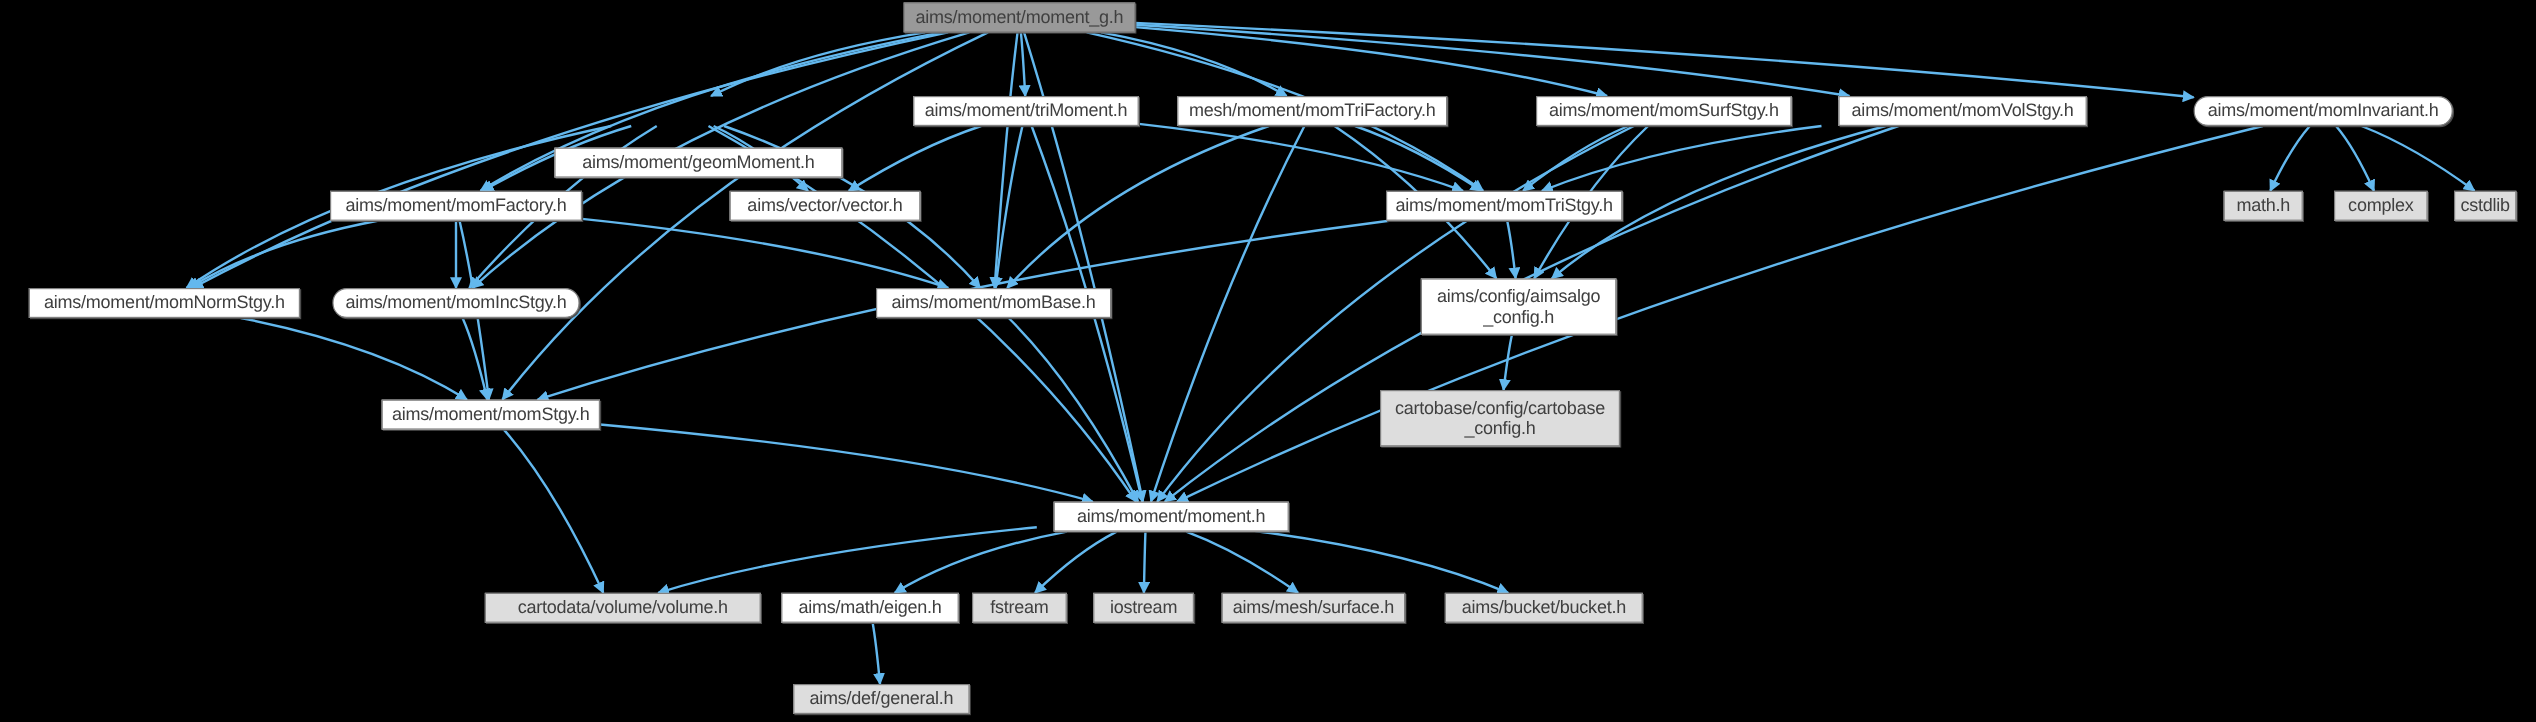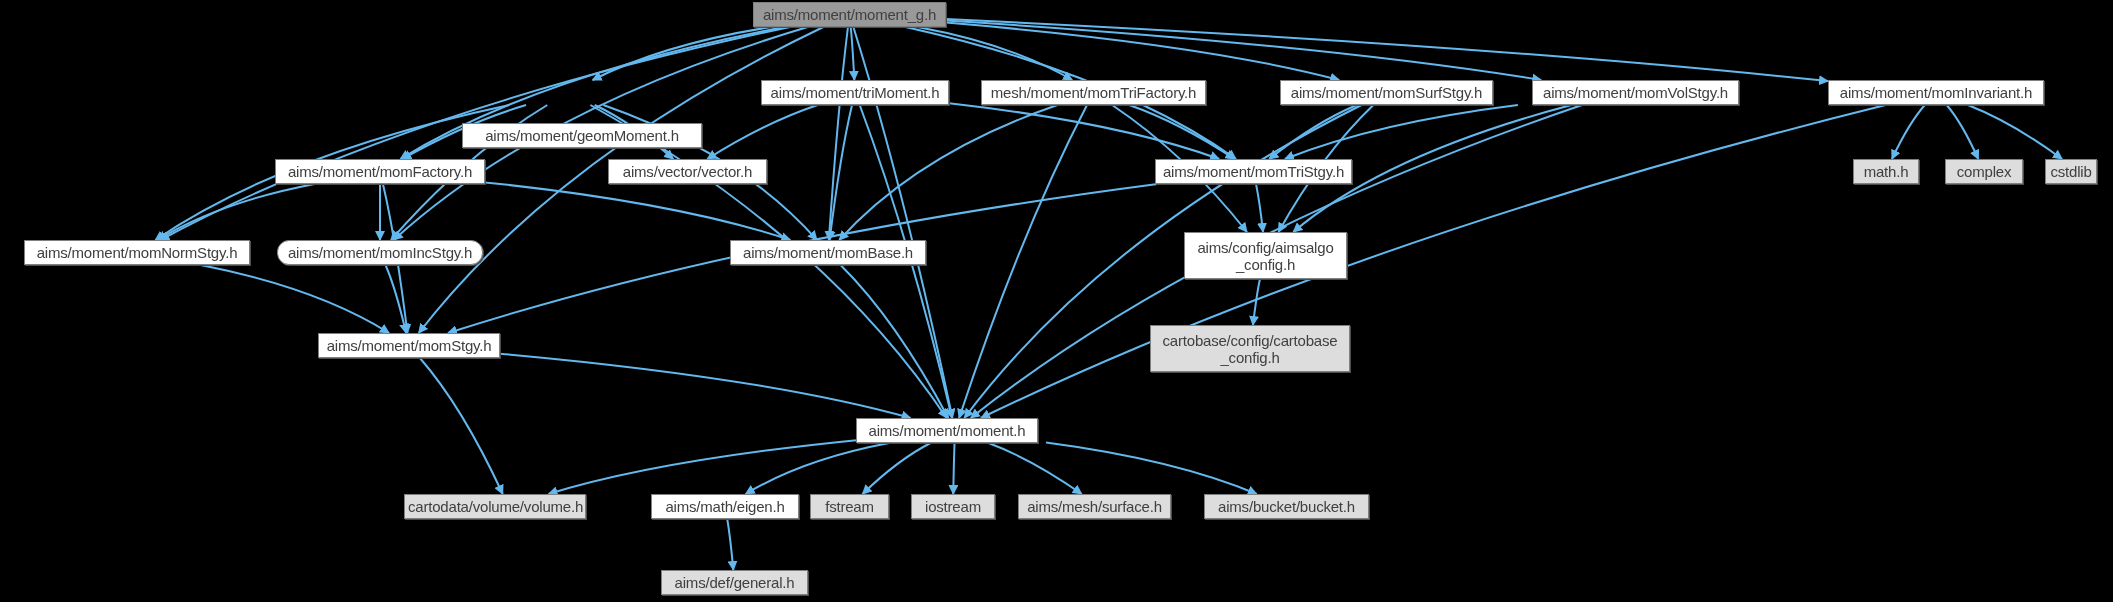--- a/index.html
+++ b/index.html
@@ -125,37 +125,37 @@
         <path d="M 727.203947368421 519 Q 730.092 535.38 733.3306451612904 570" fill="none" stroke="#63b8ee" stroke-width="2" marker-end="url(#arrow)"></path>
       </g>
   </svg>
   <div id="nodes-layer">
       <div class="node-box fill-dark" style="left: 753px; top: 2px; width: 193px; height: 25px;"><span class="node-label">aims/moment/moment_g.h</span></div>
       <div class="node-box" style="left: 462px; top: 80px; width: 240px; height: 25px; margin-top: 43px;"><span class="node-label">aims/moment/geomMoment.h</span></div>
       <div class="node-box" style="left: 761px; top: 80px; width: 188px; height: 25px;"><span class="node-label">aims/moment/triMoment.h</span></div>
       <div class="node-box" style="left: 981px; top: 80px; width: 225px; height: 25px;"><span class="node-label">mesh/moment/momTriFactory.h</span></div>
       <div class="node-box" style="left: 1280px; top: 80px; width: 213px; height: 25px;"><span class="node-label">aims/moment/momSurfStgy.h</span></div>
       <div class="node-box" style="left: 1515px; top: 80px; width: 207px; height: 25px; margin-left: 17px;"><span class="node-label">aims/moment/momVolStgy.h</span></div>
-      <div class="node-box" style="left: 1828px; top: 80px; width: 216px; height: 25px;"><span class="node-label">aims/moment/momInvariant.h</span></div>
+      <div class="node-box" style="left: 1828px; top: 80px; width: 216px; height: 25px; border-radius: 12px;"><span class="node-label">aims/moment/momInvariant.h</span></div>
       <div class="node-box" style="left: 275px; top: 159px; width: 210px; height: 25px;"><span class="node-label">aims/moment/momFactory.h</span></div>
       <div class="node-box" style="left: 608px; top: 159px; width: 159px; height: 25px;"><span class="node-label">aims/vector/vector.h</span></div>
       <div class="node-box" style="left: 1155px; top: 159px; width: 197px; height: 25px; align-items: center;"><span class="node-label">aims/moment/momTriStgy.h</span></div>
       <div class="node-box fill-grey" style="left: 1853px; top: 159px; width: 66px; height: 25px; text-align: center;"><span class="node-label">math.h</span></div>
       <div class="node-box fill-grey" style="left: 1945px; top: 159px; width: 78px; height: 25px;"><span class="node-label">complex</span></div>
       <div class="node-box fill-grey" style="left: 2045px; top: 159px; width: 52px; height: 25px;"><span class="node-label">cstdlib</span></div>
       <div class="node-box" style="left: 24px; top: 240px; width: 226px; height: 25px;"><span class="node-label">aims/moment/momNormStgy.h</span></div>
       <div class="node-box" style="left: 277px; top: 240px; width: 206px; height: 25px; border-radius: 12px;"><span class="node-label">aims/moment/momIncStgy.h</span></div>
       <div class="node-box" style="left: 730px; top: 240px; width: 196px; height: 25px;"><span class="node-label">aims/moment/momBase.h</span></div>
       <div class="node-box" style="left: 1184px; top: 232px; width: 163px; height: 47px;"><span class="node-label">aims/config/aimsalgo
 _config.h</span></div>
       <div class="node-box fill-grey" style="left: 1150px; top: 325px; width: 200px; height: 47px;"><span class="node-label">cartobase/config/cartobase
 _config.h</span></div>
       <div class="node-box" style="left: 318px; top: 333px; width: 182px; height: 25px;"><span class="node-label">aims/moment/momStgy.h</span></div>
-      <div class="node-box" style="left: 856px; top: 418px; width: 182px; height: 25px;"><span class="node-label">aims/moment/moment.h</span></div>
-      <div class="node-box fill-grey" style="left: 404px; top: 494px; width: 182px; height: 25px;"><span class="node-label">cartodata/volume/volume.h</span></div>
+      <div class="node-box" style="left: 878px; top: 418px; width: 196px; height: 25px;"><span class="node-label">aims/moment/moment.h</span></div>
+      <div class="node-box fill-grey" style="left: 404px; top: 494px; width: 230px; height: 25px;"><span class="node-label">cartodata/volume/volume.h</span></div>
       <div class="node-box" style="left: 651px; top: 494px; width: 148px; height: 25px;"><span class="node-label">aims/math/eigen.h</span></div>
       <div class="node-box fill-grey" style="left: 810px; top: 494px; width: 79px; height: 25px;"><span class="node-label">fstream</span></div>
       <div class="node-box fill-grey" style="left: 911px; top: 494px; width: 84px; height: 25px;"><span class="node-label">iostream</span></div>
       <div class="node-box fill-grey" style="left: 1018px; top: 494px; width: 153px; height: 25px;"><span class="node-label">aims/mesh/surface.h</span></div>
       <div class="node-box fill-grey" style="left: 1204px; top: 494px; width: 165px; height: 25px;"><span class="node-label">aims/bucket/bucket.h</span></div>
       <div class="node-box fill-grey" style="left: 661px; top: 570px; width: 147px; height: 25px;"><span class="node-label">aims/def/general.h</span></div>
     </div>
 </div>
 
 </body></html>

